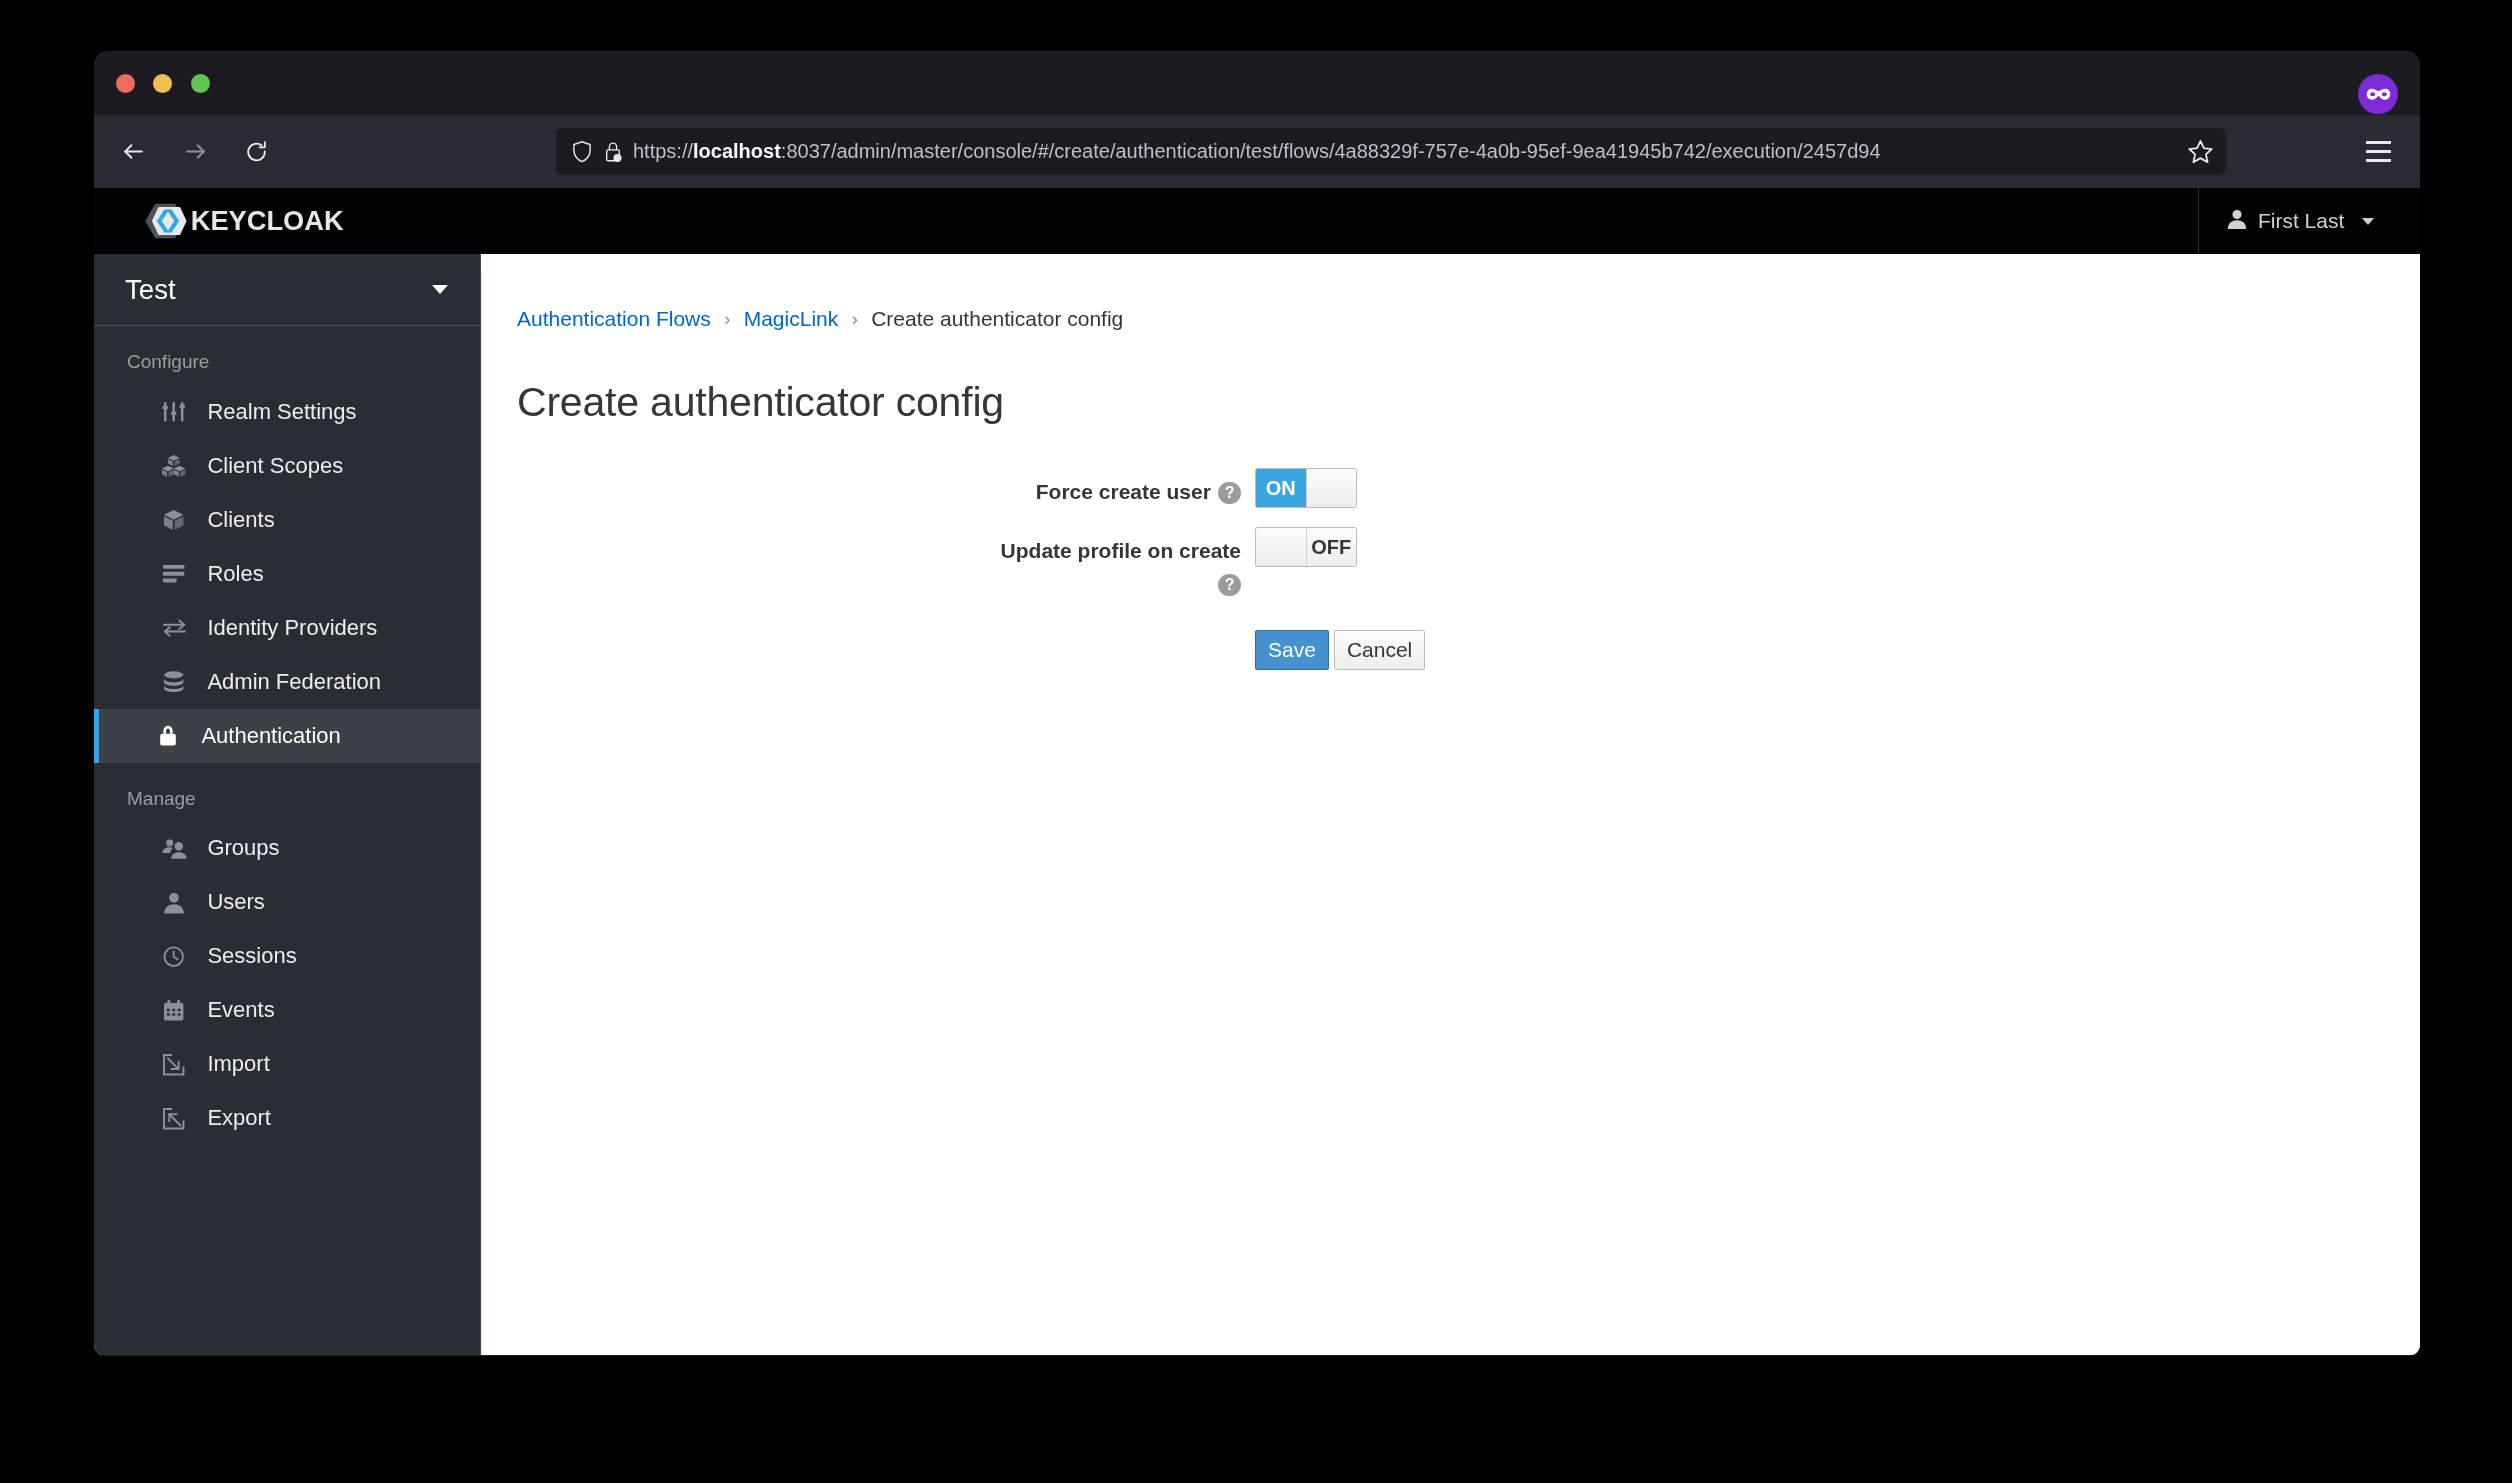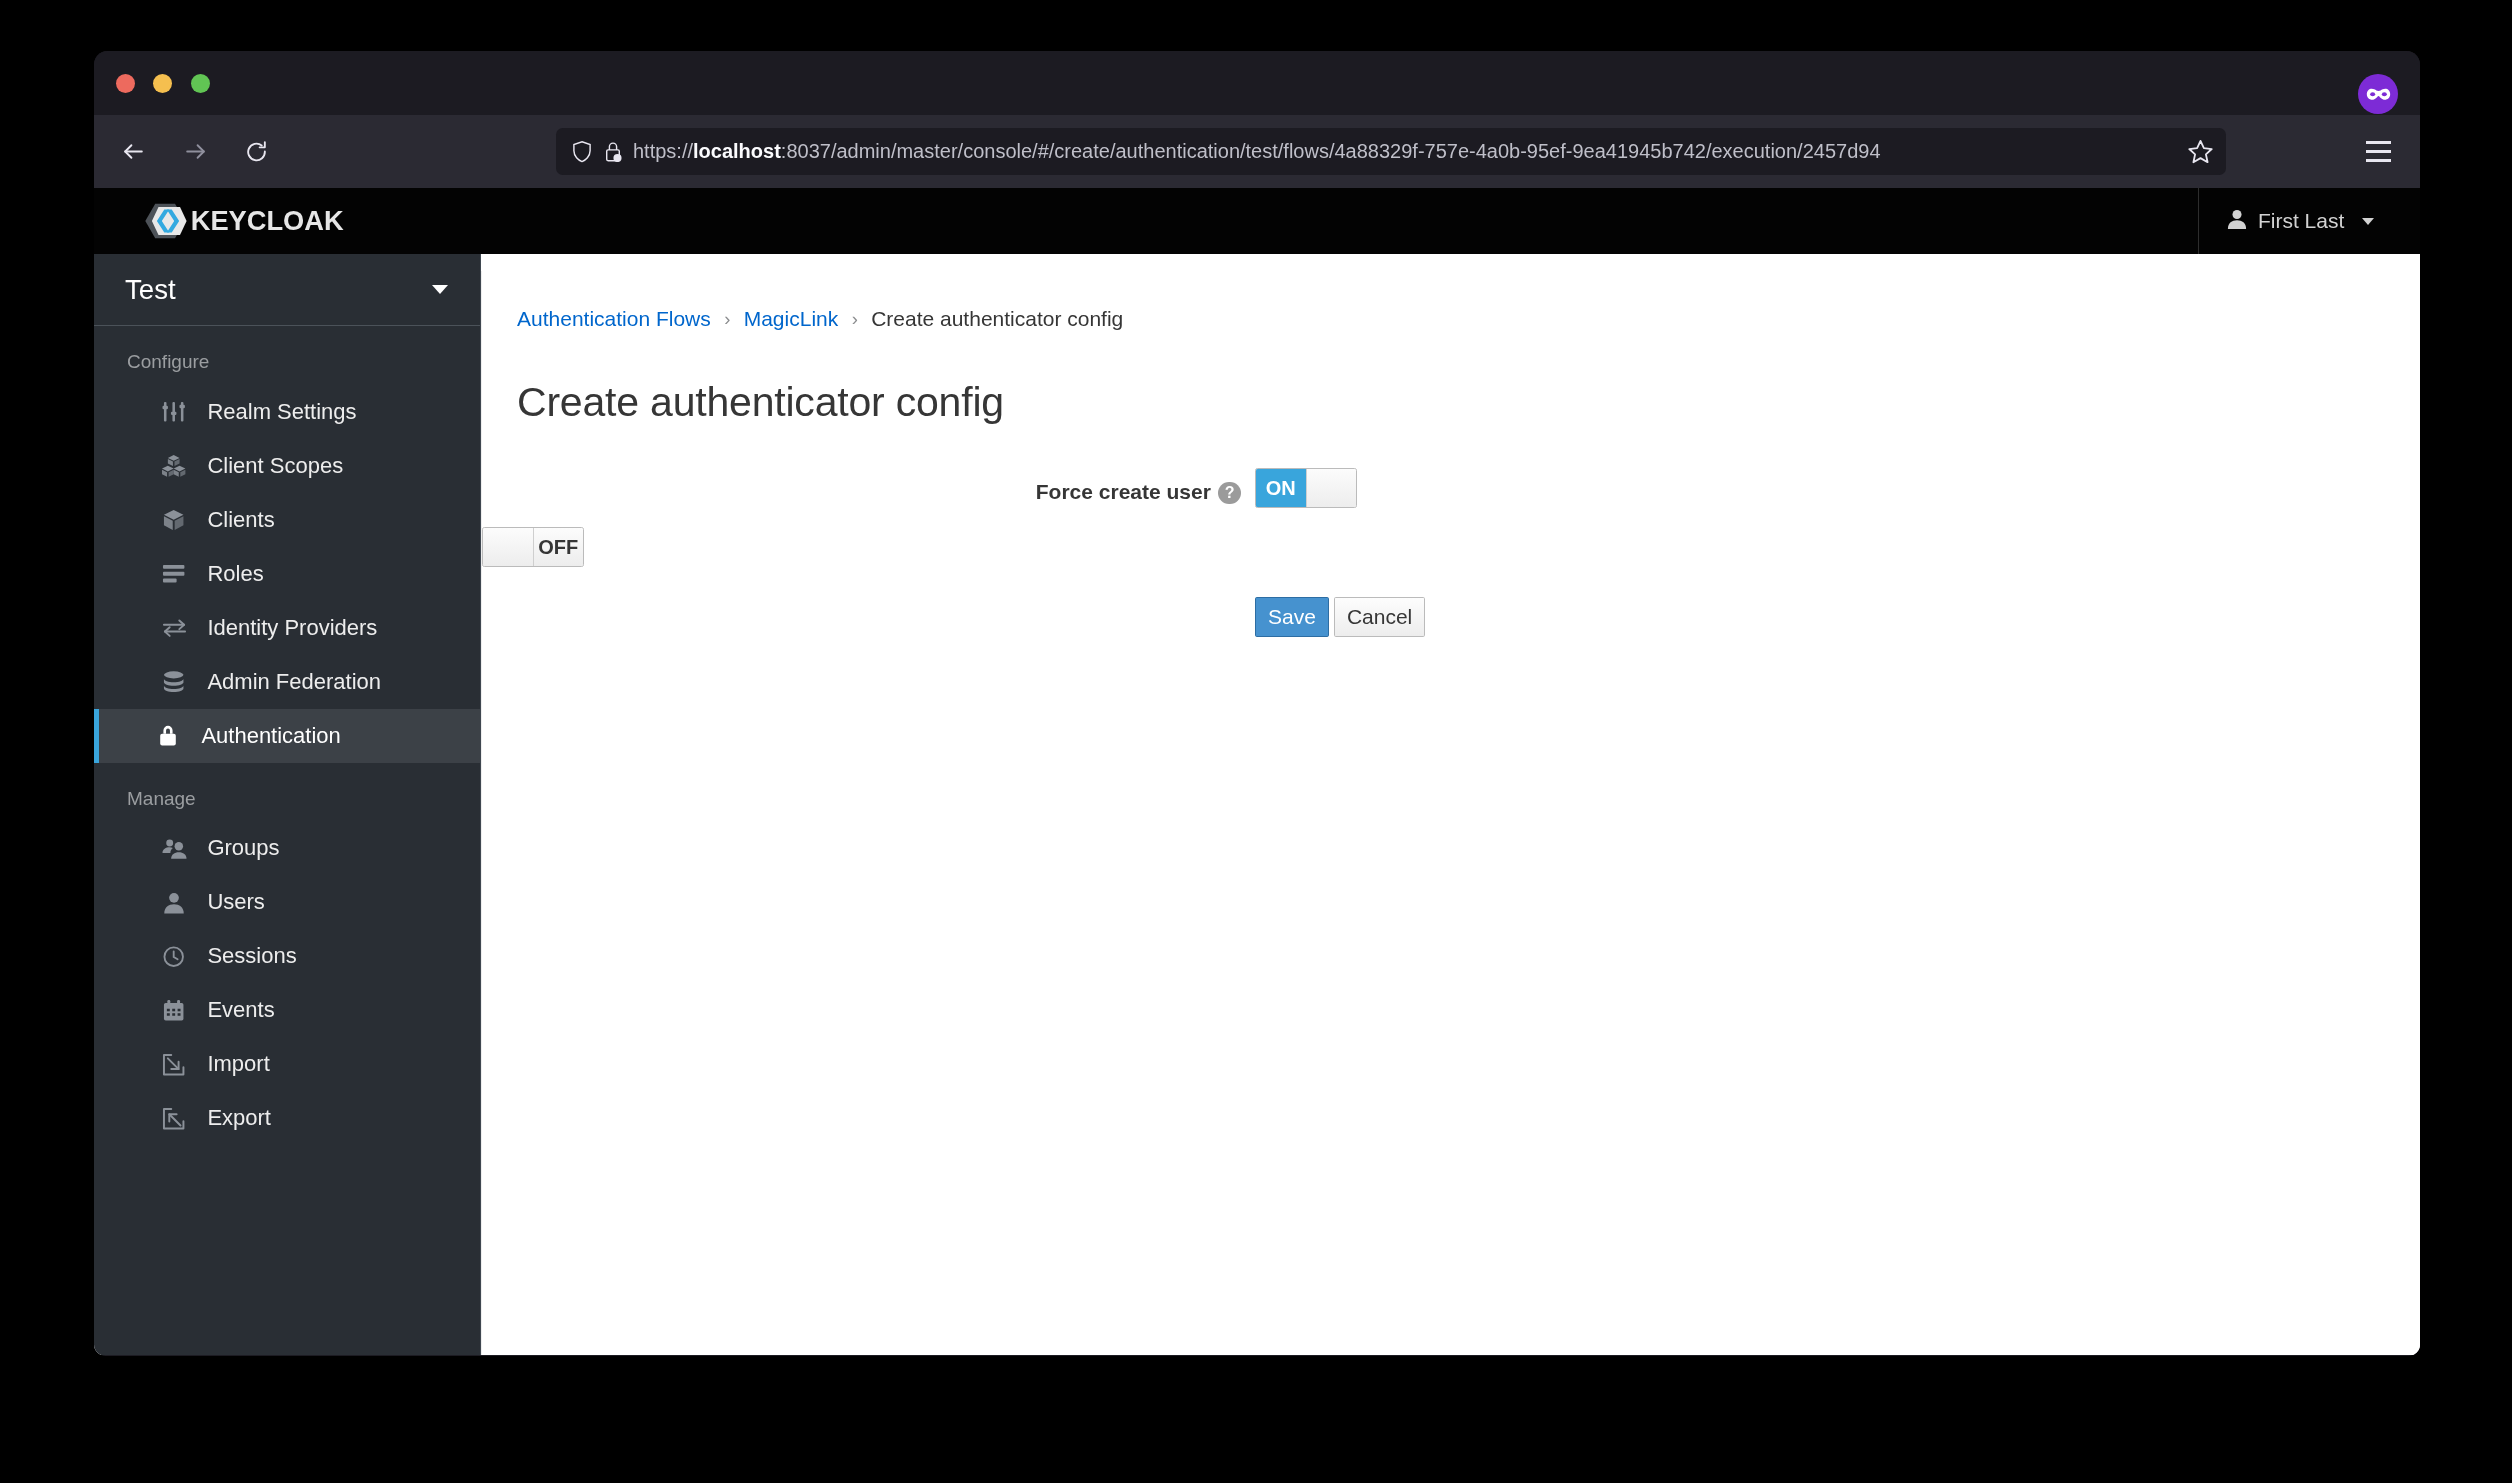--- a/index.html
+++ b/index.html
@@ -639,20 +639,24 @@
             <div class="form-label">
               <span>Force create user</span><span class="help-icon">?</span>
             </div>
             <div class="toggle on">
               <span class="half half-on">ON</span>
               <span class="half half-off">OFF</span>
             </div>
           </div>
 
           <div class="form-row">
+            <div class="form-label label-stack-2">
+              <span>Update profile on create</span>
+              <span class="second-line"><span class="help-icon">?</span></span>
+            </div>
             <div class="toggle off">
               <span class="half half-on">ON</span>
               <span class="half half-off">OFF</span>
             </div>
           </div>
 
           <div id="button-row">
             <div class="spacer"></div>
             <button class="btn btn-primary">Save</button>
             <button class="btn btn-secondary">Cancel</button>

